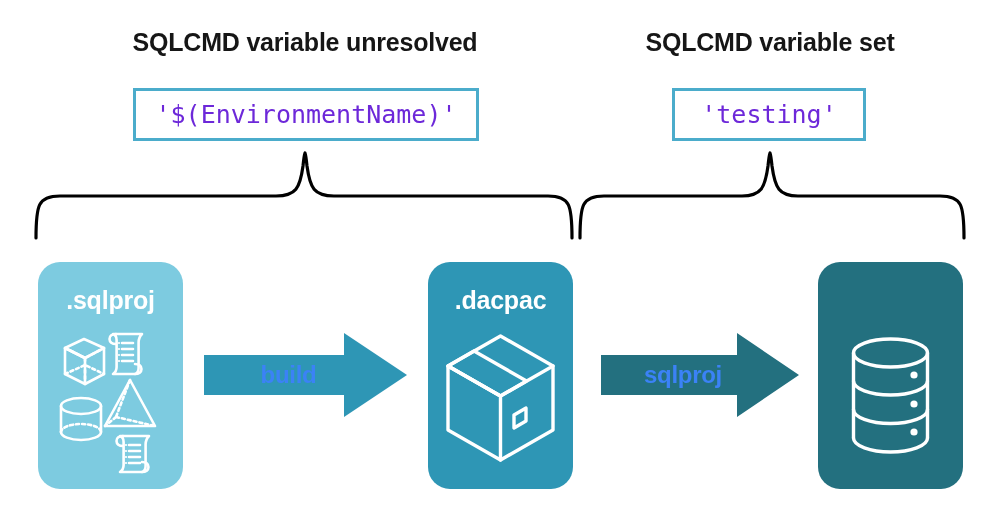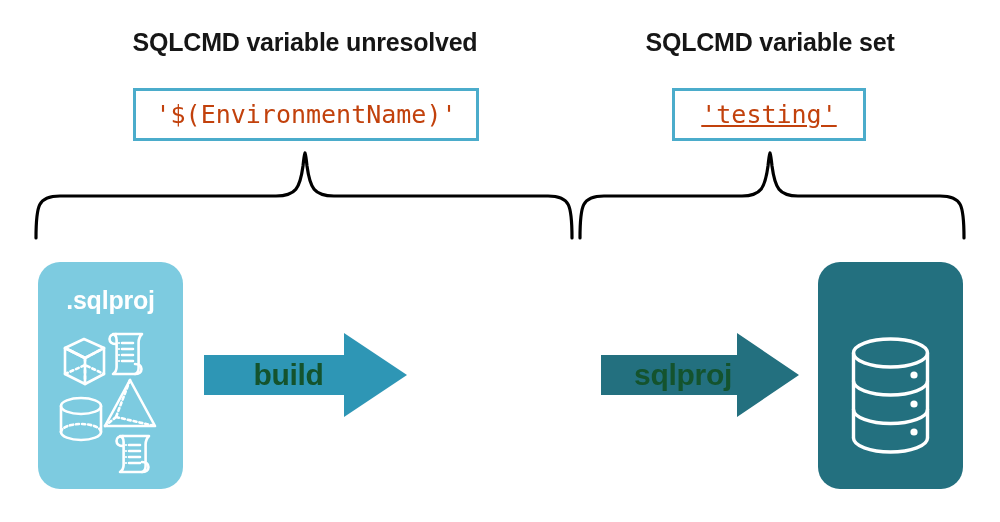--- a/index.html
+++ b/index.html
@@ -35,26 +35,26 @@
   .code-box {
     position: absolute;
     box-sizing: border-box;
     background: #ffffff;
     border: 3px solid #4BACCB;
     display: flex;
     align-items: center;
     justify-content: center;
     font-family: "DejaVu Sans Mono", monospace;
     font-size: 25px;
-    color: #c2410c;
+    color: #6d28d9;
     letter-spacing: 0px;
     white-space: nowrap;
   }
   #code-box-left  { left: 133px; top: 88px; width: 346px; height: 53px; }
-  #code-box-right { left: 672px; top: 88px; width: 194px; height: 53px; text-decoration: underline; }
+  #code-box-right { left: 672px; top: 88px; width: 194px; height: 53px; }
 
   
   #brace-layer {
     position: absolute;
     left: 0;
     top: 0;
     width: 1000px;
     height: 522px;
     pointer-events: none;
   }
@@ -101,22 +101,22 @@
     top: 0;
     width: 100%;
     height: 100%;
     display: flex;
     align-items: center;
     justify-content: center;
     padding-right: 34px;
     box-sizing: border-box;
     font-family: "Liberation Sans", sans-serif;
     font-weight: bold;
-    font-size: 30px;
-    color: #14532d;
+    font-size: 24px;
+    color: #3b82f6;
     letter-spacing: -0.3px;
     white-space: nowrap;
     pointer-events: none;
   }
   #arrow-build  { left: 204px; top: 333px; width: 203px; height: 84px; }
   #arrow-deploy { left: 601px; top: 333px; width: 198px; height: 84px; }
 </style>
 </head>
 <body>
 
@@ -213,20 +213,35 @@
     </svg>
   </div>
 
   <div class="arrow" id="arrow-build">
     <svg viewBox="0 0 203 84" width="203" height="84">
       <path fill="#2E96B5" d="M 0,22 L 140,22 L 140,0 L 203,42 L 140,84 L 140,62 L 0,62 Z"></path>
     </svg>
     <div class="arrow-label">build</div>
   </div>
 
+  <div class="artifact-box" id="box-dacpac" style="background:#2E96B5;">
+    <div class="artifact-label">.dacpac</div>
+    <svg class="artifact-art" viewBox="0 0 145 166">
+      <g fill="none" stroke="#ffffff" stroke-width="3.4" stroke-linecap="round" stroke-linejoin="round">
+
+        <path d="M 20,48 L 72.5,18 L 125,48 L 72.5,78 Z"></path>
+        <path d="M 20,48 L 20,112 L 72.5,142 L 72.5,78 Z"></path>
+        <path d="M 125,48 L 125,112 L 72.5,142"></path>
+
+        <path d="M 46,33 L 98.5,63 L 72.5,78 L 20,48 Z"></path>
+
+        <path d="M 86,97 L 98,90 L 98,103 L 86,110 Z"></path>
+      </g>
+    </svg>
+  </div>
 
   <div class="arrow" id="arrow-deploy">
     <svg viewBox="0 0 198 84" width="198" height="84">
       <path fill="#23707F" d="M 0,22 L 136,22 L 136,0 L 198,42 L 136,84 L 136,62 L 0,62 Z"></path>
     </svg>
     <div class="arrow-label">sqlproj</div>
   </div>
 
   <div class="artifact-box" id="box-database" style="background:#23707F;">
     <svg class="artifact-art" viewBox="0 0 145 166">

